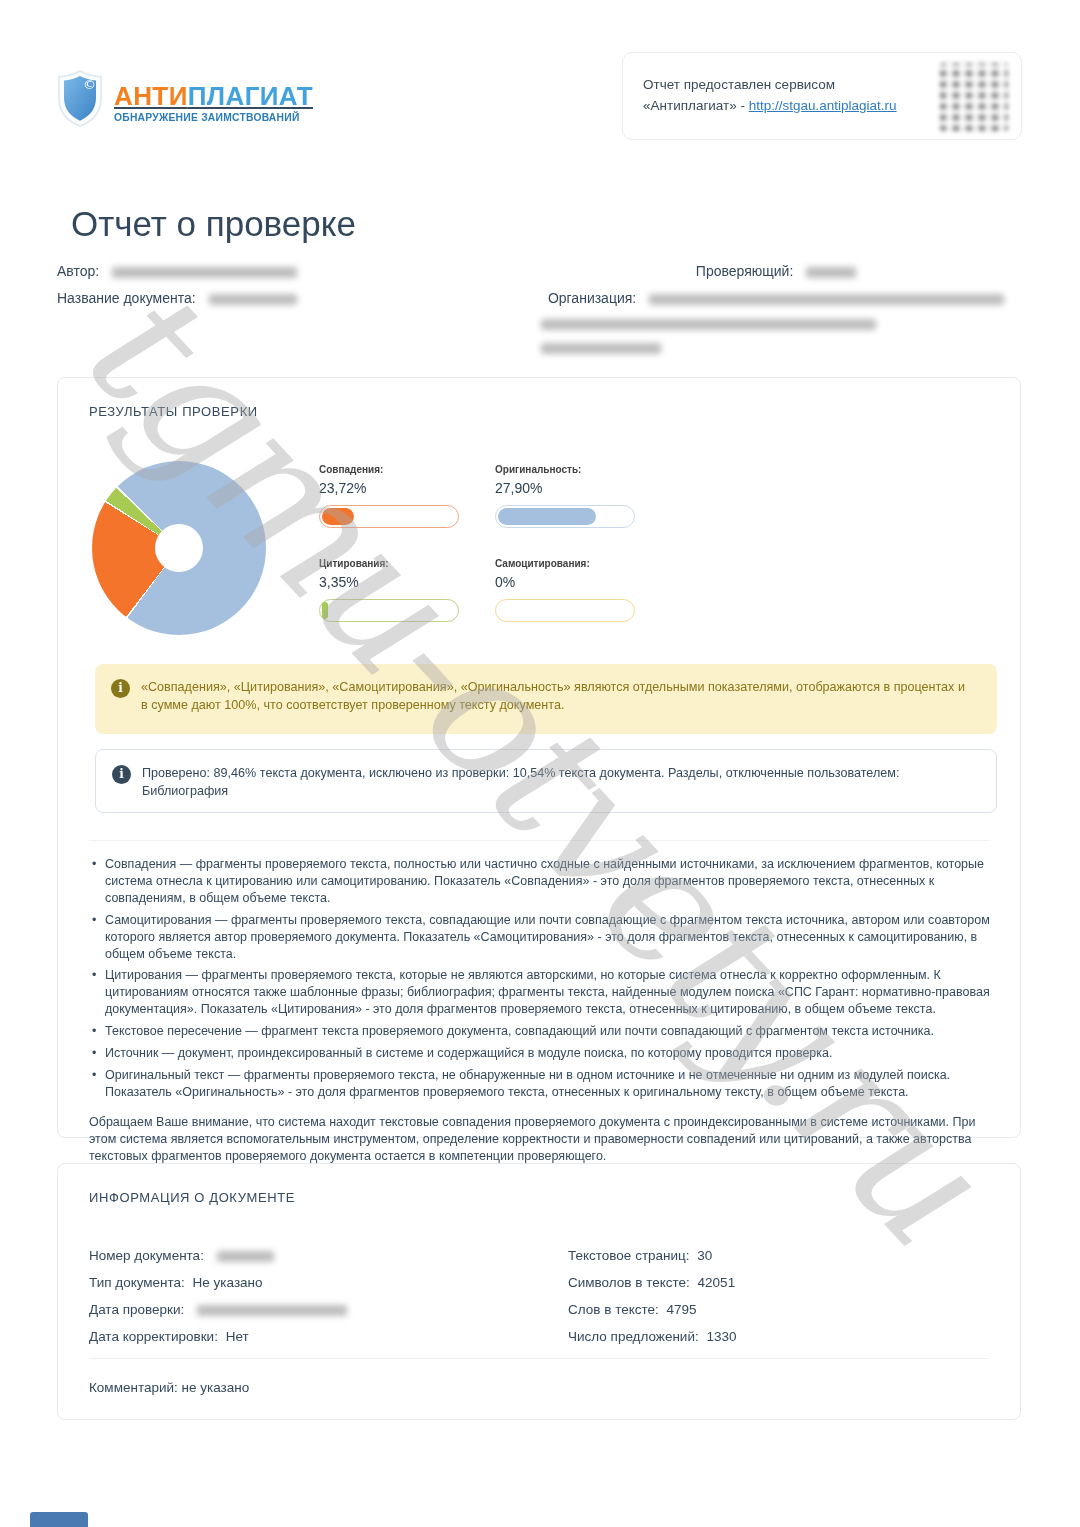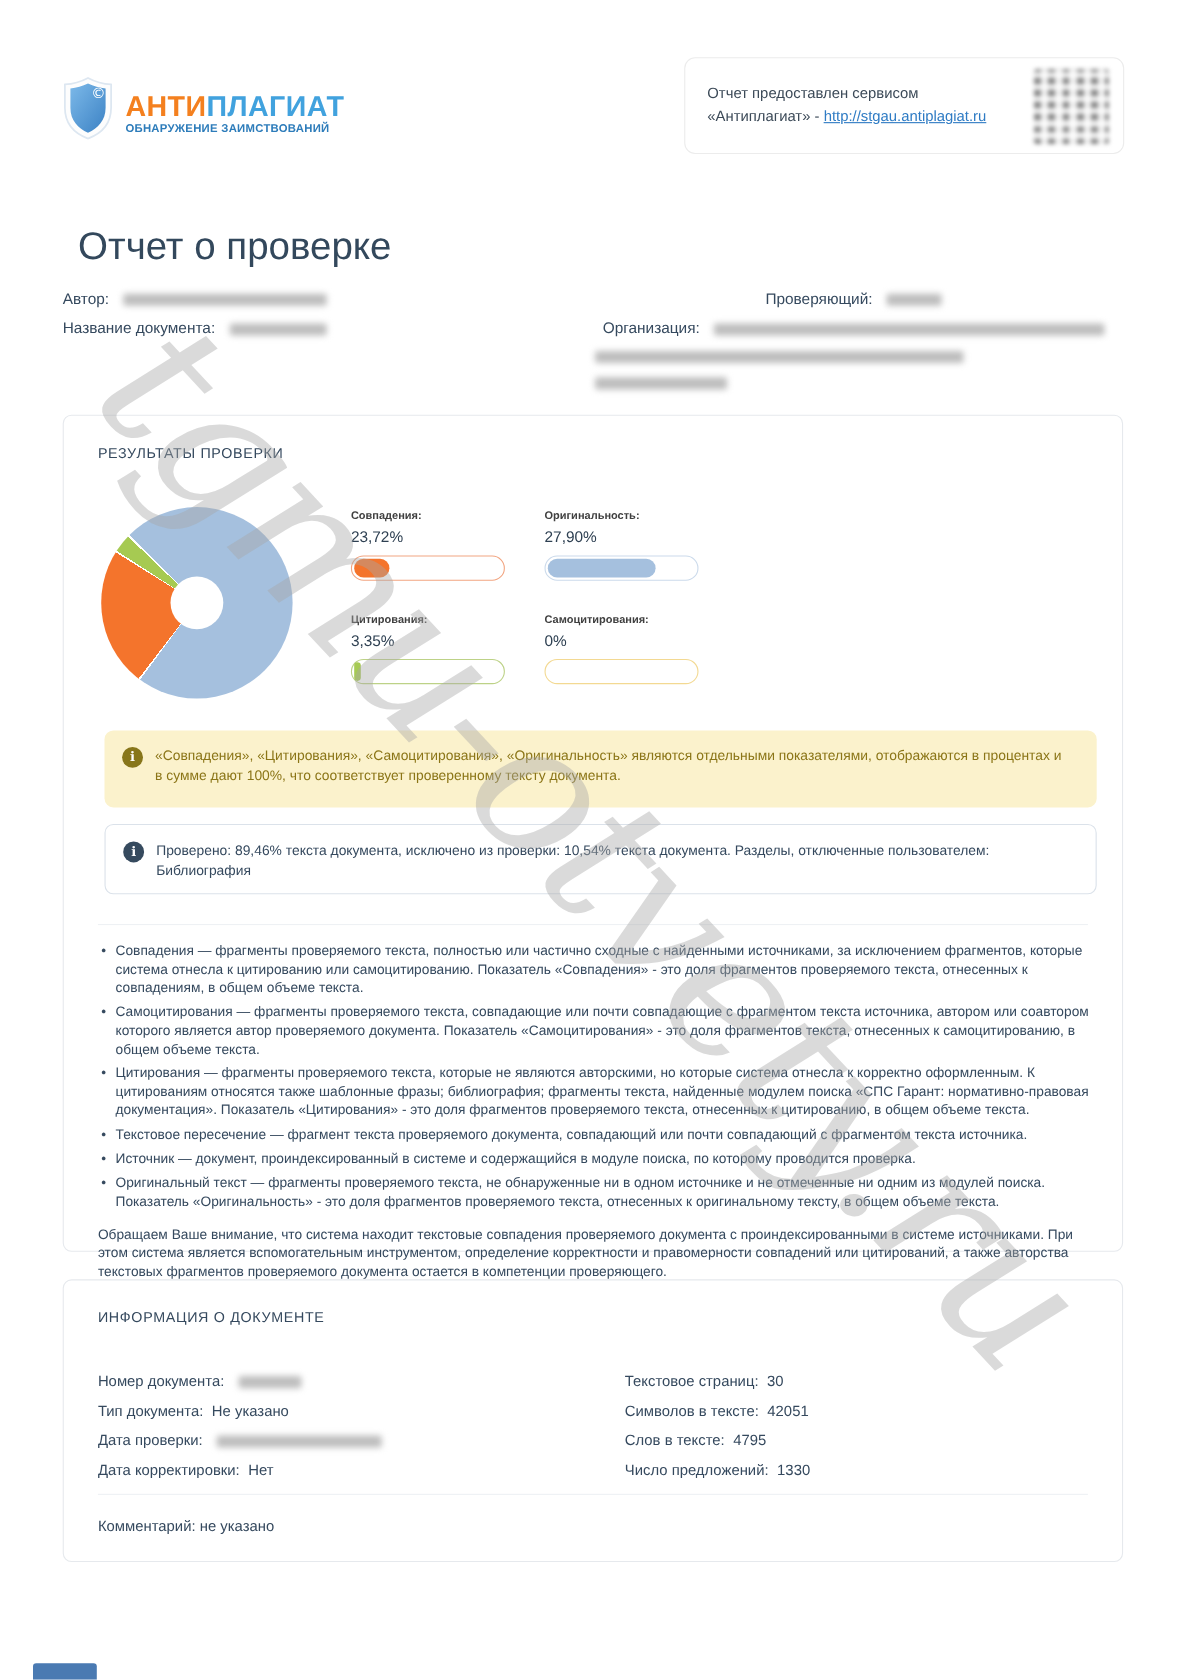--- a/index.html
+++ b/index.html
@@ -4,21 +4,21 @@
 <style>
   html,body{margin:0;padding:0;}
   body{
     width:1080px;height:1527px;position:relative;overflow:hidden;
     background:#ffffff;color:#35495e;
     font-family:"Liberation Sans", sans-serif;
   }
   
   .logo{position:absolute;left:57px;top:70px;display:flex;gap:11px;align-items:flex-start;}
   .logo-text{padding-top:14px;}
-  .logo-line1{font-size:26px;font-weight:bold;letter-spacing:.4px;line-height:24px;}
+  .logo-line1{font-size:26px;font-weight:bold;letter-spacing:.4px;line-height:24px;text-decoration:underline;}
   .logo-line1 .t-orange{color:#f4801f;}
   .logo-line1 .t-blue{color:#41a2de;}
   .logo-line2{font-size:10.3px;font-weight:bold;color:#2d7cba;letter-spacing:.25px;margin-top:4px;}
   .service-box{
     position:absolute;left:622px;top:52px;width:400px;height:88px;box-sizing:border-box;
     border:1px solid #ececec;border-radius:10px;padding:21px 100px 0 20px;
     font-size:13.5px;line-height:21px;color:#3c4a58;
   }
   .service-box a{color:#2e7bc4;text-decoration:underline;}
   .qr{

